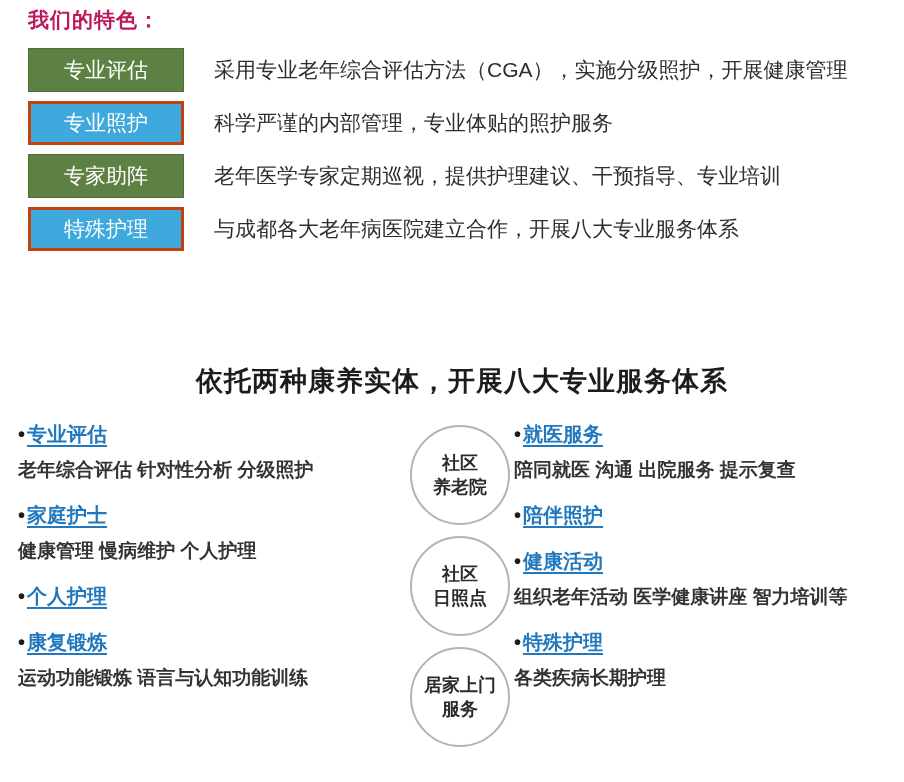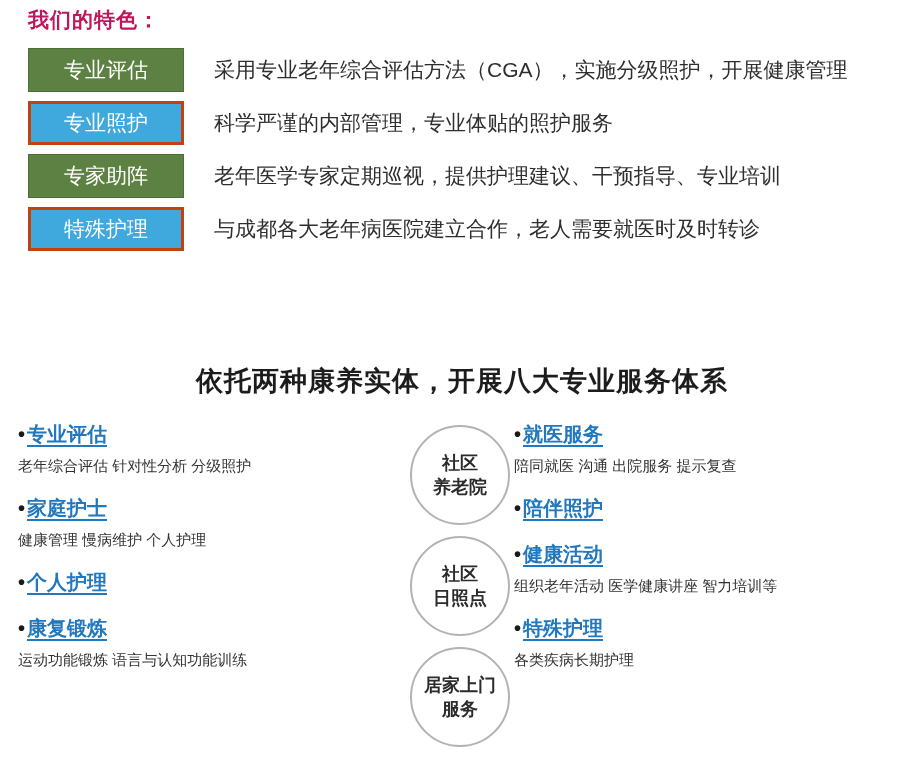--- a/index.html
+++ b/index.html
@@ -36,21 +36,21 @@
   .col-mid{width:138px;flex:0 0 138px;display:flex;flex-direction:column;align-items:flex-end;padding-top:4px;}
   .col-right{flex:1;padding-left:4px;}
   .svc-item{margin-bottom:19px;}
   .svc-title-row{display:flex;align-items:baseline;}
   .bullet{color:#1a1a1a;font-size:20px;font-weight:bold;margin-right:2px;}
   .svc-link{
     color:#2178be;font-size:20px;font-weight:bold;
     text-decoration:underline;text-decoration-color:#2178be;
     text-underline-offset:4px;cursor:pointer;
   }
-  .svc-desc{margin-top:9px;font-size:15px;color:#333333;}
+  .svc-desc{margin-top:9px;font-size:19px;color:#333333;font-weight:bold;}
   .circle{
     width:100px;height:100px;border-radius:50%;
     border:2px solid #b3b3b3;background:#ffffff;
     display:flex;flex-direction:column;align-items:center;justify-content:center;
     font-size:18px;font-weight:bold;color:#2b2b2b;line-height:1.35;
     margin-bottom:11px;box-sizing:border-box;text-align:center;
   }
 </style>
 </head>
 <body>
@@ -68,21 +68,21 @@
     <div class="feature-desc">科学严谨的内部管理，专业体贴的照护服务</div>
   </div>
 
   <div class="feature-row">
     <div class="feature-label green">专家助阵</div>
     <div class="feature-desc">老年医学专家定期巡视，提供护理建议、干预指导、专业培训</div>
   </div>
 
   <div class="feature-row">
     <div class="feature-label blue">特殊护理</div>
-    <div class="feature-desc">与成都各大老年病医院建立合作，老人需要就医时及时转诊</div>
+    <div class="feature-desc">与成都各大老年病医院建立合作，开展八大专业服务体系</div>
   </div>
 </div>
 
 <div class="services">
   <div class="services-heading">依托两种康养实体，开展八大专业服务体系</div>
 
   <div class="services-grid">
 
     <div class="col-left">
       <div class="svc-item">

